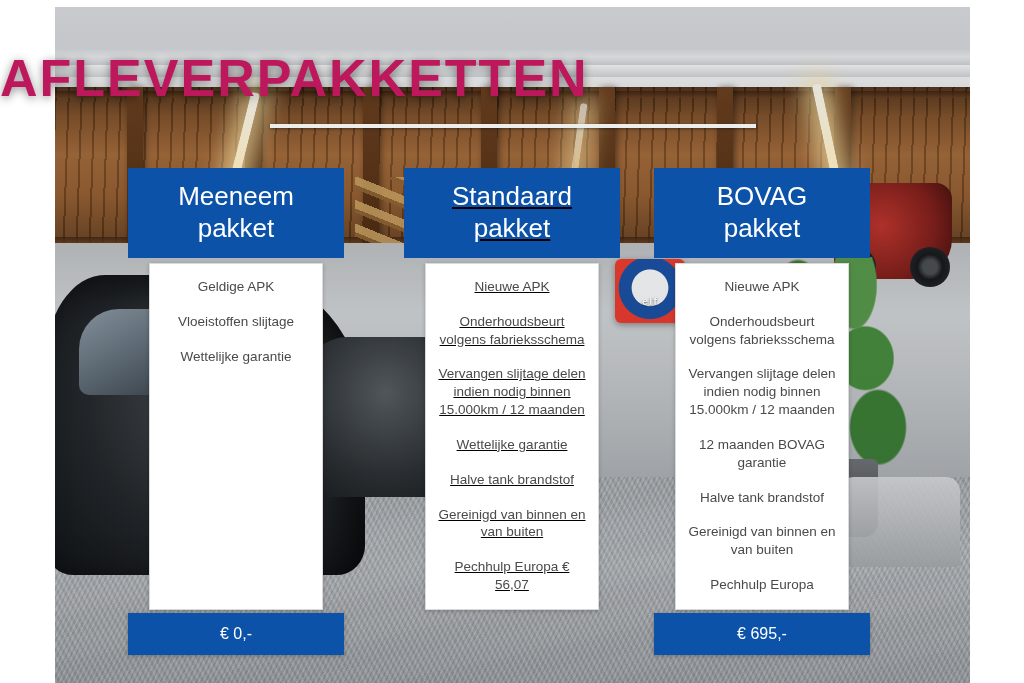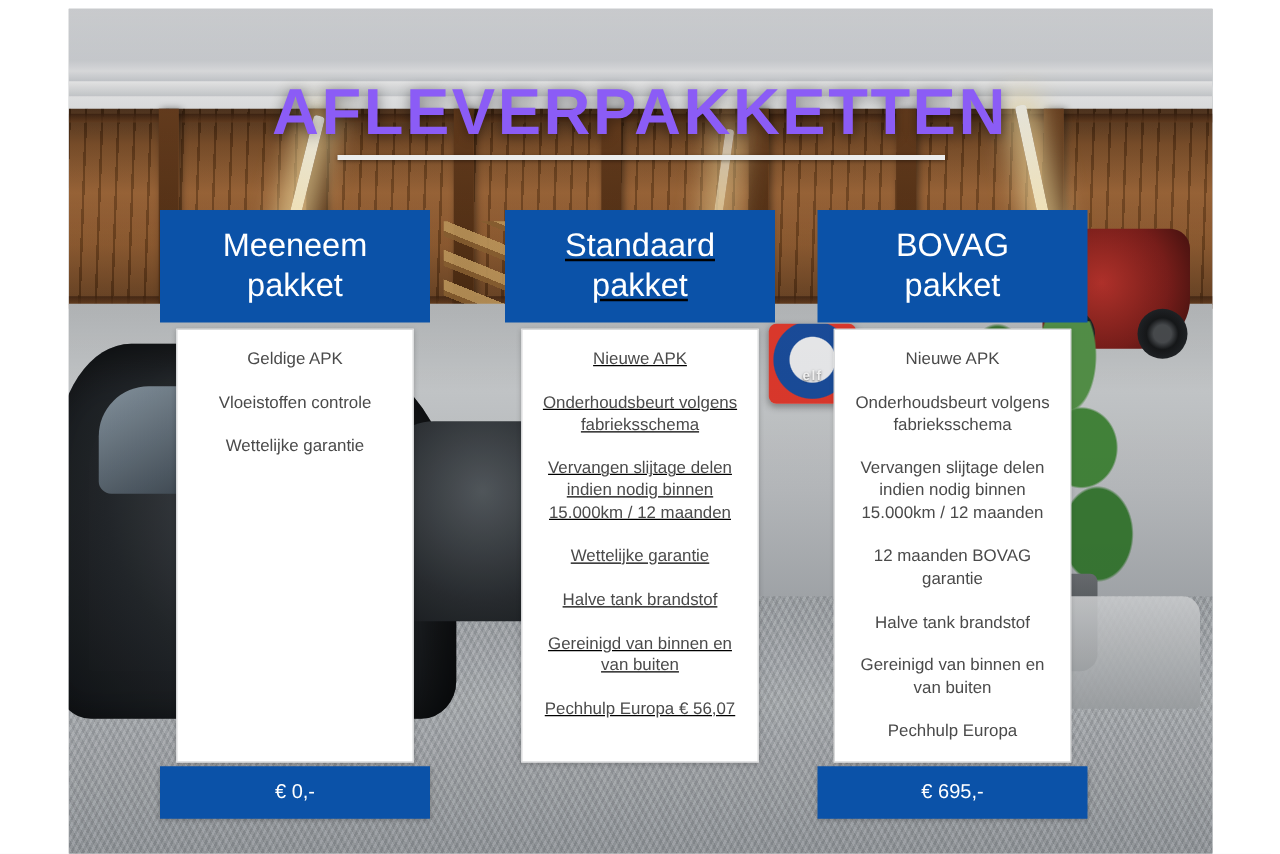--- a/index.html
+++ b/index.html
@@ -139,24 +139,23 @@
     opacity:.9;
   }
   .photo-shade {
     position:absolute; inset:0;
     background: linear-gradient(180deg, rgba(0,0,0,.14) 0%, rgba(0,0,0,.05) 28%, rgba(0,0,0,.10) 100%);
     pointer-events:none;
   }
 
   
   .title {
-    position: absolute; left: 0; right: 0; top: 60px;
-    text-align: center;
+    position: absolute; left: 0; right: 0; top: 48px;
     font-size: 52px; font-weight: bold; letter-spacing: 2px;
-    color: #8b5cf6;
+    color: #be185d;
     text-shadow: 0 2px 10px rgba(0,0,0,.45);
   }
   .title-rule {
     position: absolute; left: 270px; top: 124px; width: 486px; height: 4px;
     background: #eceded;
     box-shadow: 0 1px 3px rgba(0,0,0,.4);
   }
 
   
   .card { position: absolute; top: 168px; }
@@ -166,21 +165,21 @@
 
   .card-head {
     width: 100%; height: 90px;
     background: #0b52a8;
     color: #ffffff;
     font-size: 26px; font-weight: 300; line-height: 1.22;
     display: flex; align-items: center; justify-content: center;
     text-align: center;
   }
   .card-body {
-    width: 190px; margin: 5px auto 0 auto;
+    width: 174px; margin: 5px auto 0 auto;
     background: #ffffff;
     border: 1px solid #d9dadb;
     padding: 14px 10px 14px 10px;
     box-shadow: 0 1px 4px rgba(0,0,0,.22);
   }
   .card-1 .card-body { height: 347px; }
   .card-2 .card-body { height: 347px; }
   .card-3 .card-body { height: 347px; }
 
   .feature {
@@ -254,21 +253,21 @@
 
   <div class="card card-1">
     <div class="card-head">
       <span>
         <span>Meeneem</span><br>
         <span>pakket</span>
       </span>
     </div>
     <div class="card-body">
       <div class="feature">Geldige APK</div>
-      <div class="feature">Vloeistoffen controle</div>
+      <div class="feature">Vloeistoffen slijtage</div>
       <div class="feature">Wettelijke garantie</div>
     </div>
     <div class="card-price">€ 0,-</div>
   </div>
 
   <div class="card card-2">
     <div class="card-head">
       <span>
         <span>Standaard</span><br>
         <span>pakket</span>

